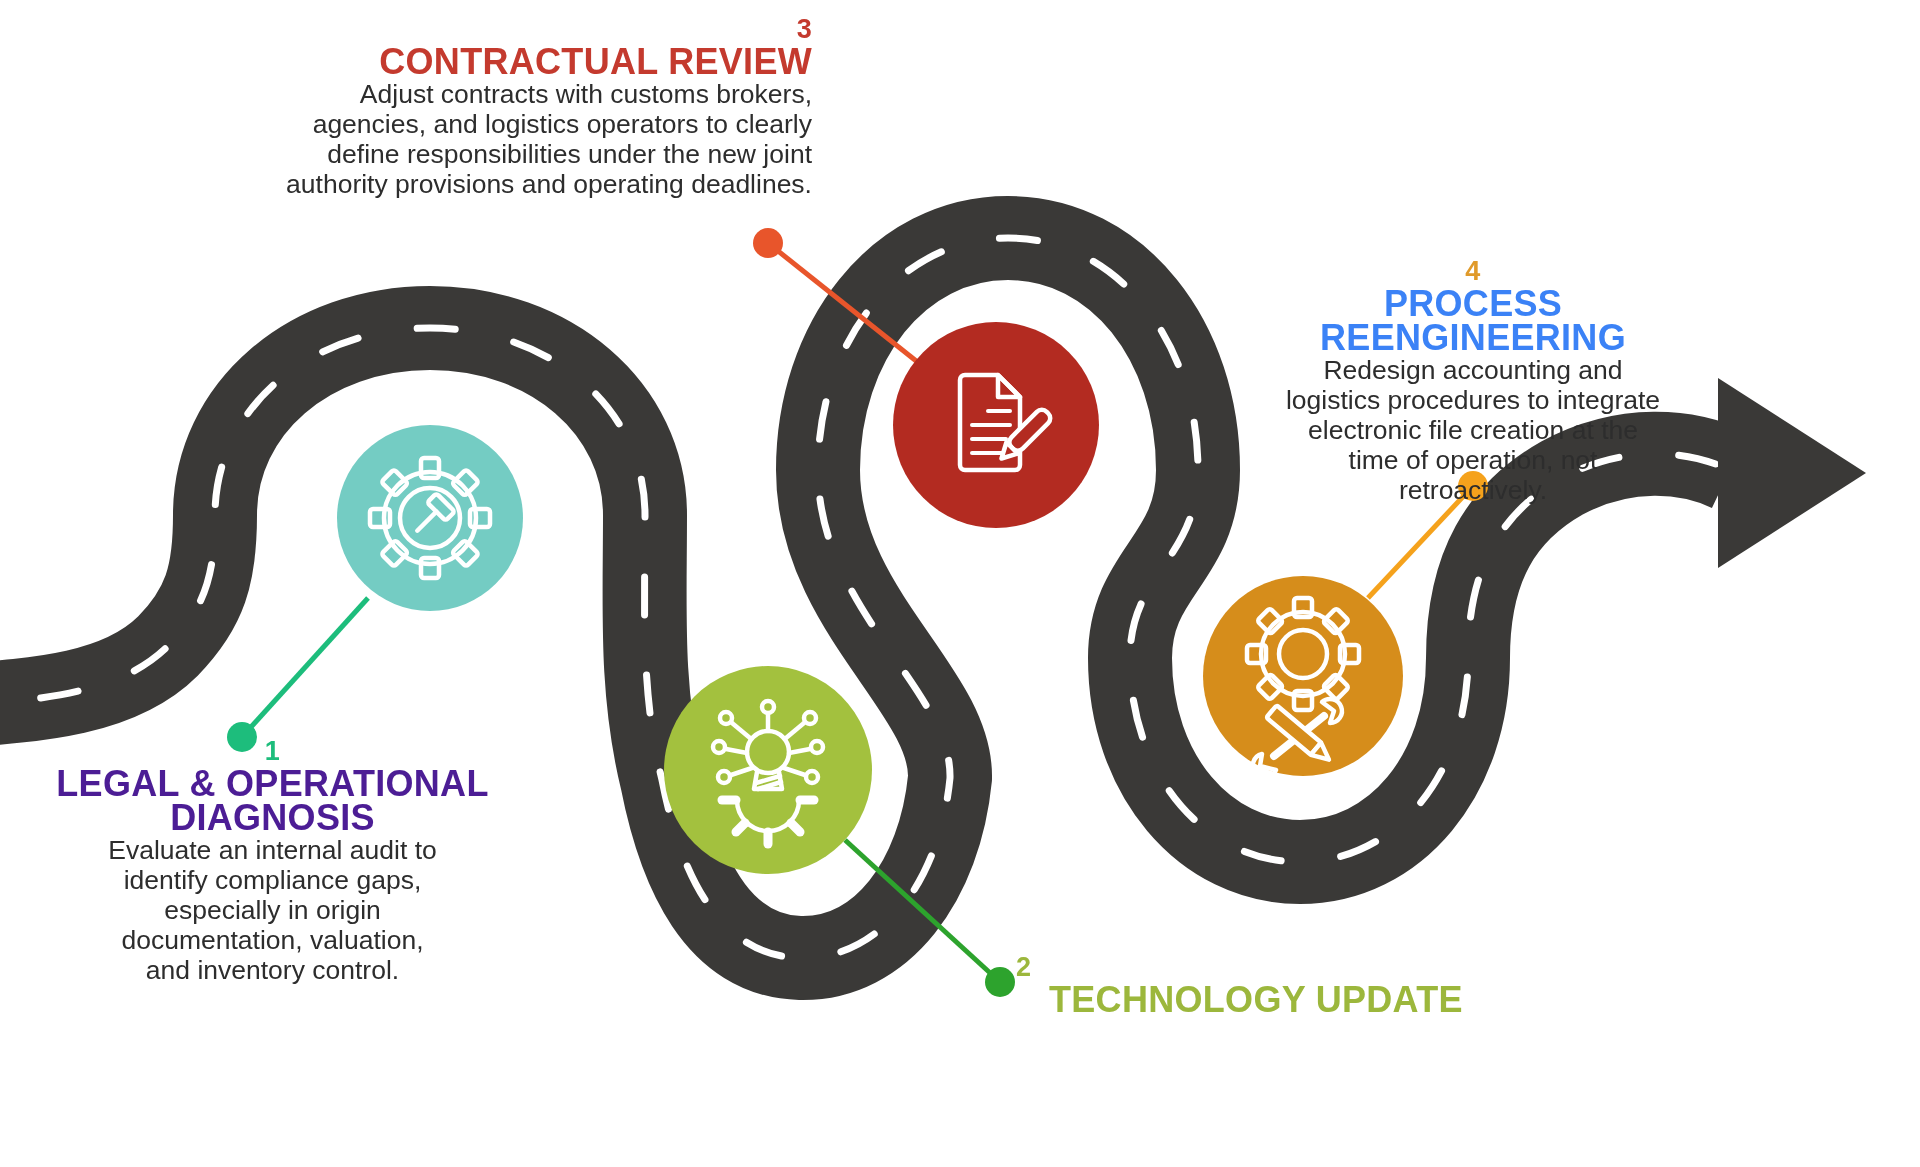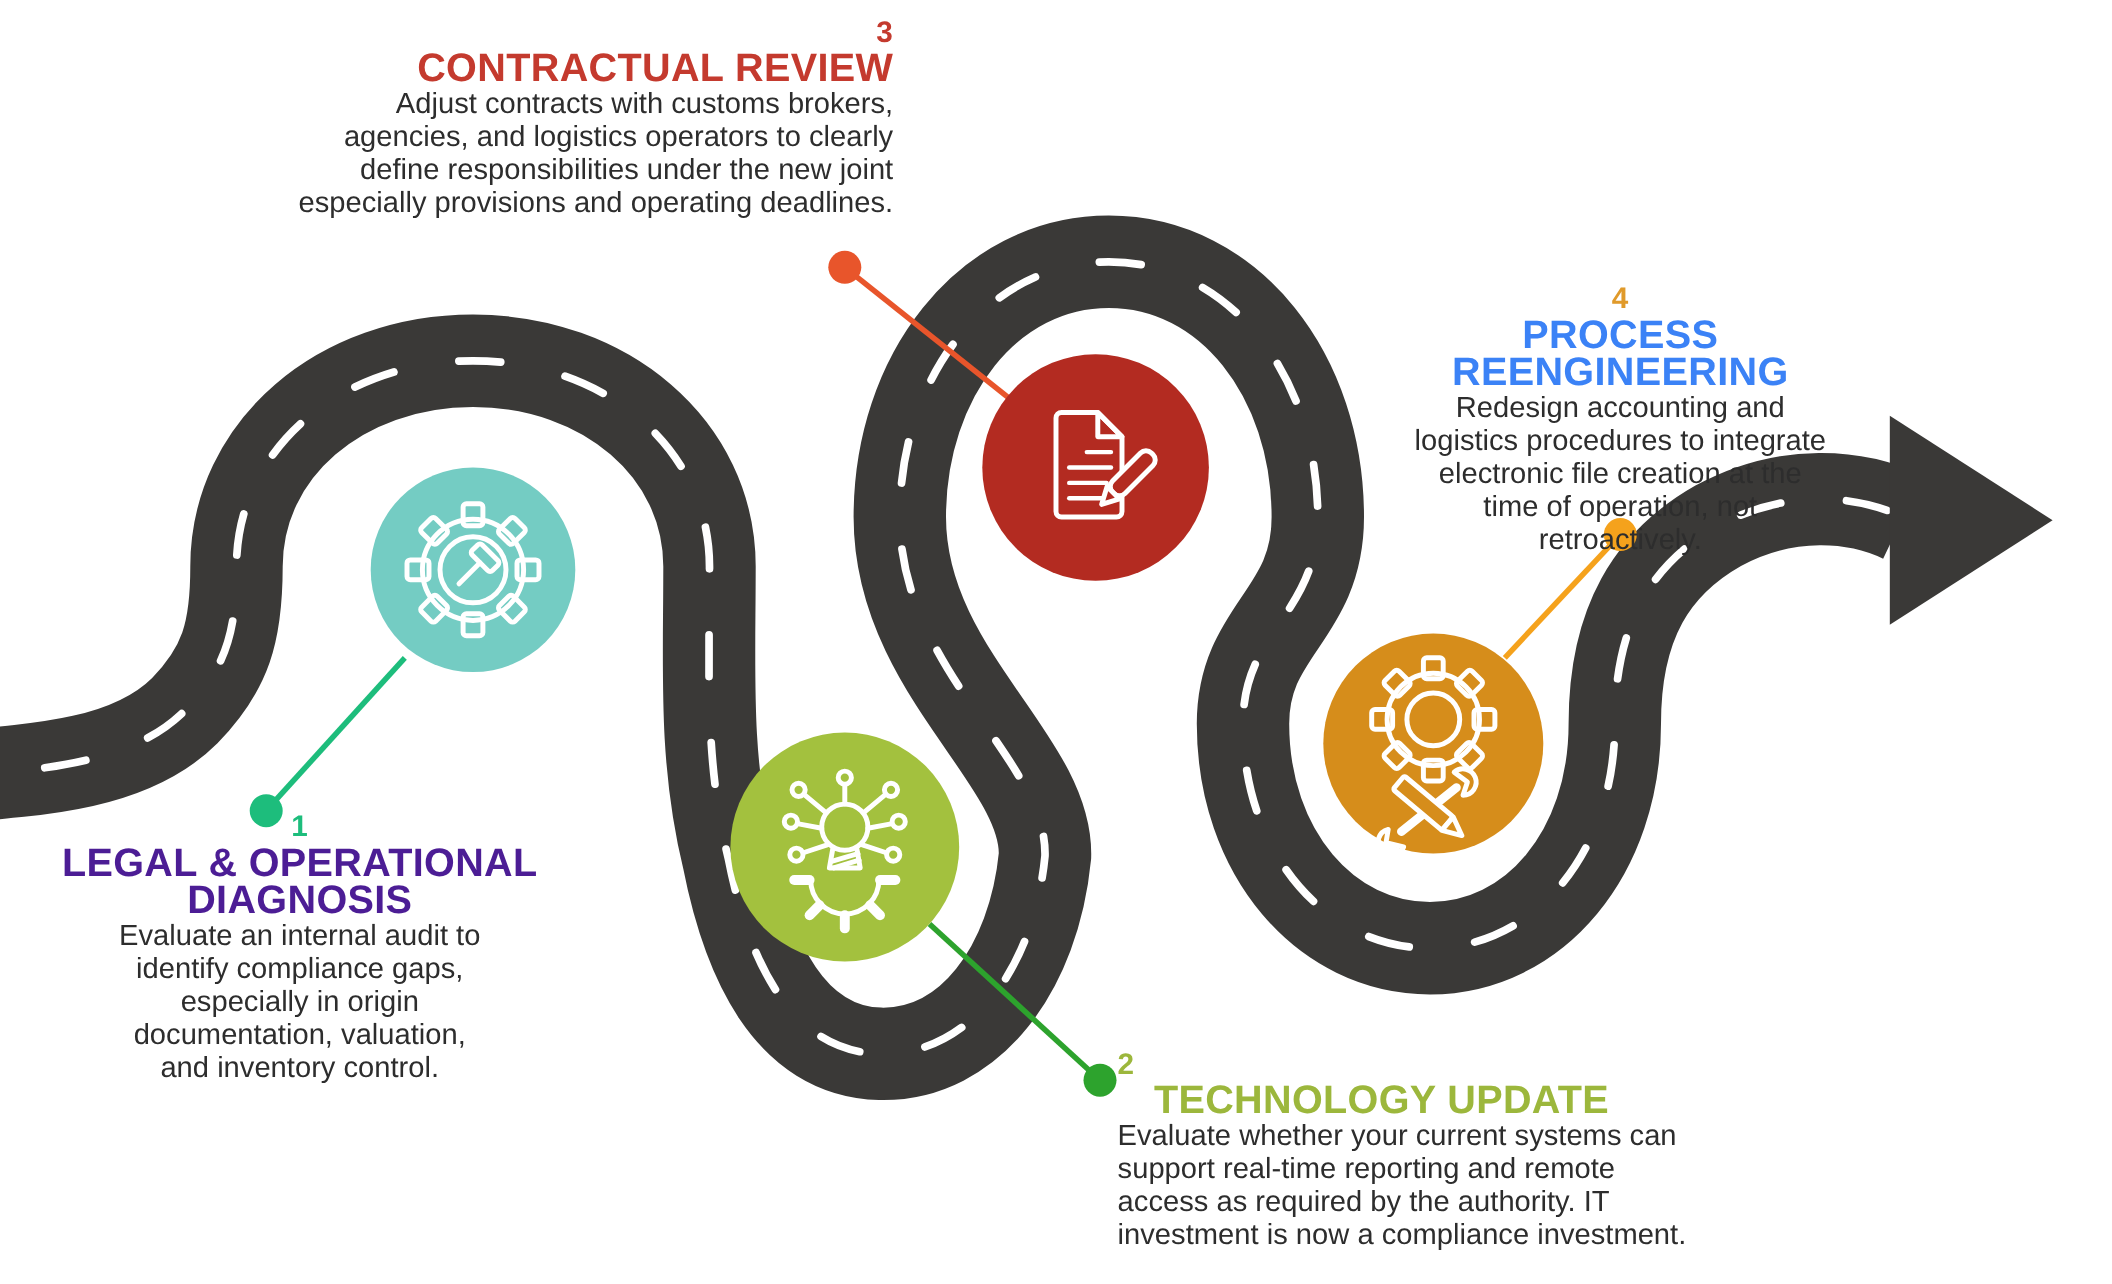--- a/index.html
+++ b/index.html
@@ -171,33 +171,29 @@
     <div class="step-desc">Evaluate an internal audit to
 identify compliance gaps,
 especially in origin
 documentation, valuation,
 and inventory control.</div>
   </div>
 
   <div class="step-block" id="step2-block">
     <div class="step-num" style="color: rgb(156, 183, 60);">2</div>
     <div class="step-title" style="color: rgb(156, 183, 60); margin-left: 33px;">TECHNOLOGY UPDATE</div>
-    <div class="step-desc">Evaluate whether your current systems can
-support real-time reporting and remote
-access as required by the authority. IT
-investment is now a compliance investment.</div>
   </div>
 
   <div class="step-block" id="step3-block">
     <div class="step-num" style="color: rgb(196, 58, 46);">3</div>
     <div class="step-title" style="color: rgb(196, 58, 46);">CONTRACTUAL REVIEW</div>
     <div class="step-desc">Adjust contracts with customs brokers,
 agencies, and logistics operators to clearly
 define responsibilities under the new joint
-especially provisions and operating deadlines.</div>
+authority provisions and operating deadlines.</div>
   </div>
 
   <div class="step-block" id="step4-block">
     <div class="step-num" style="color: rgb(224, 154, 42);">4</div>
     <div class="step-title" style="color: #3b82f6;">PROCESS REENGINEERING</div>
     <div class="step-desc">Redesign accounting and
 logistics procedures to integrate
 electronic file creation at the
 time of operation, not
 retroactively.</div>

